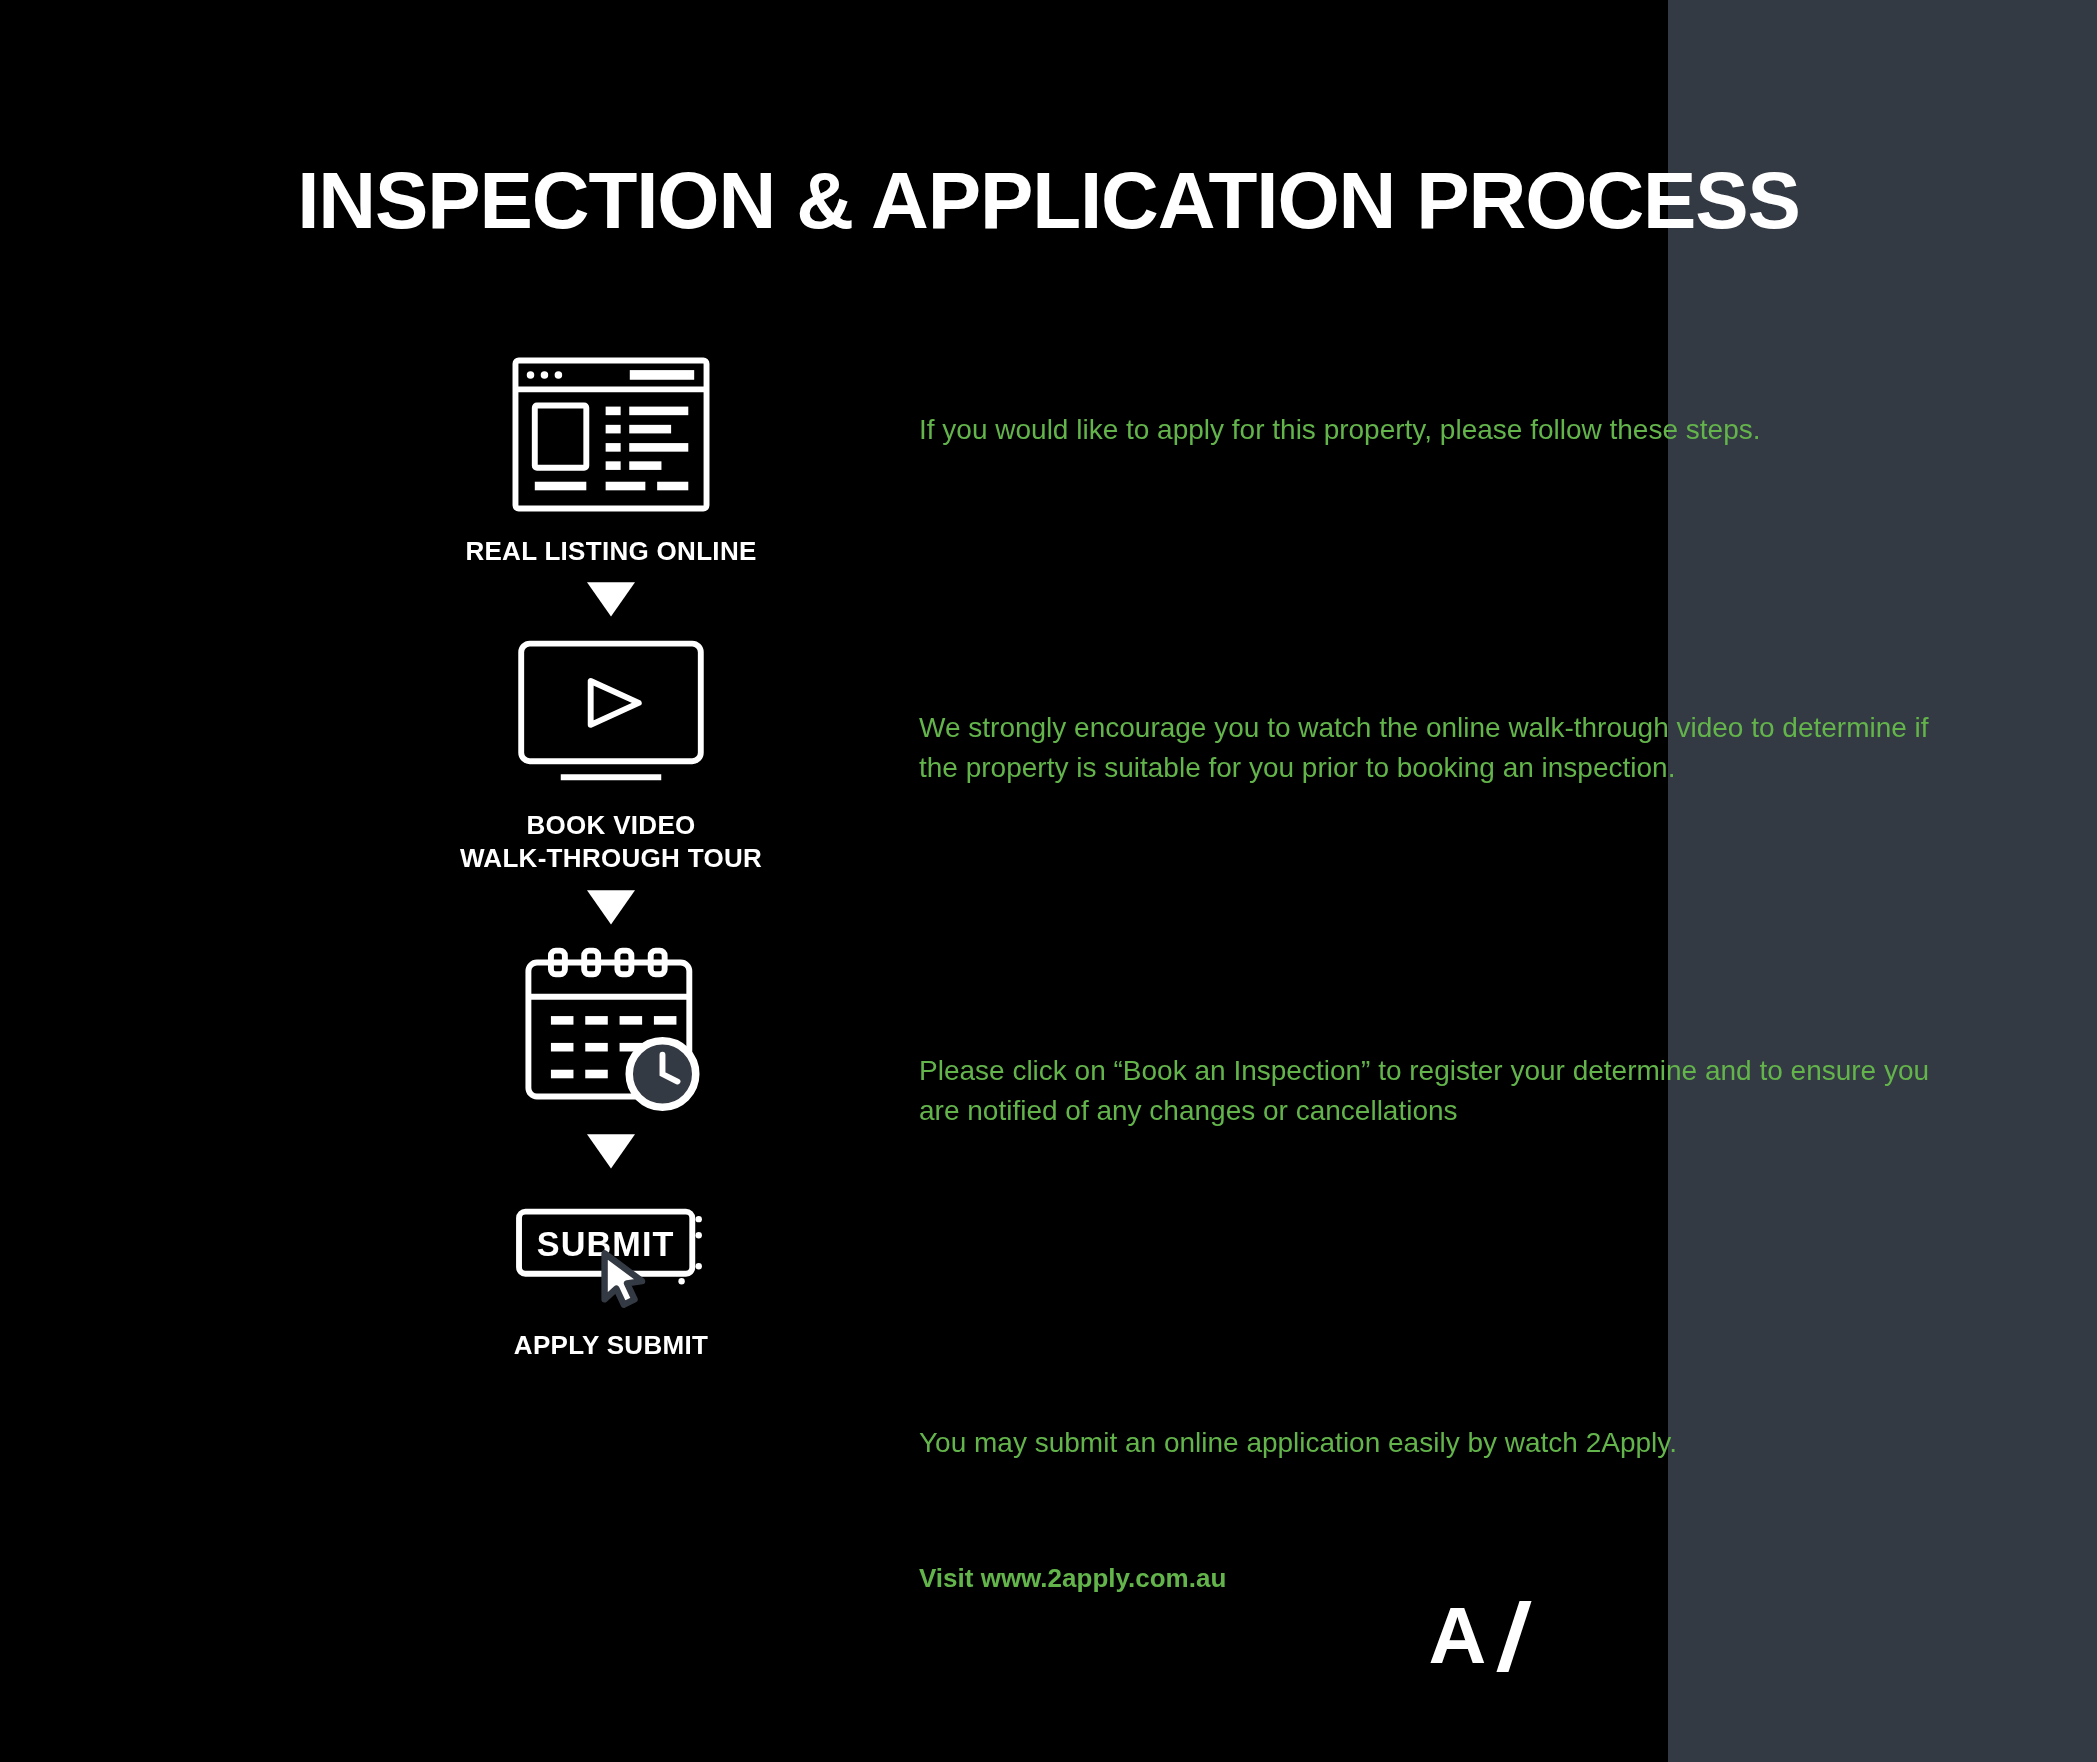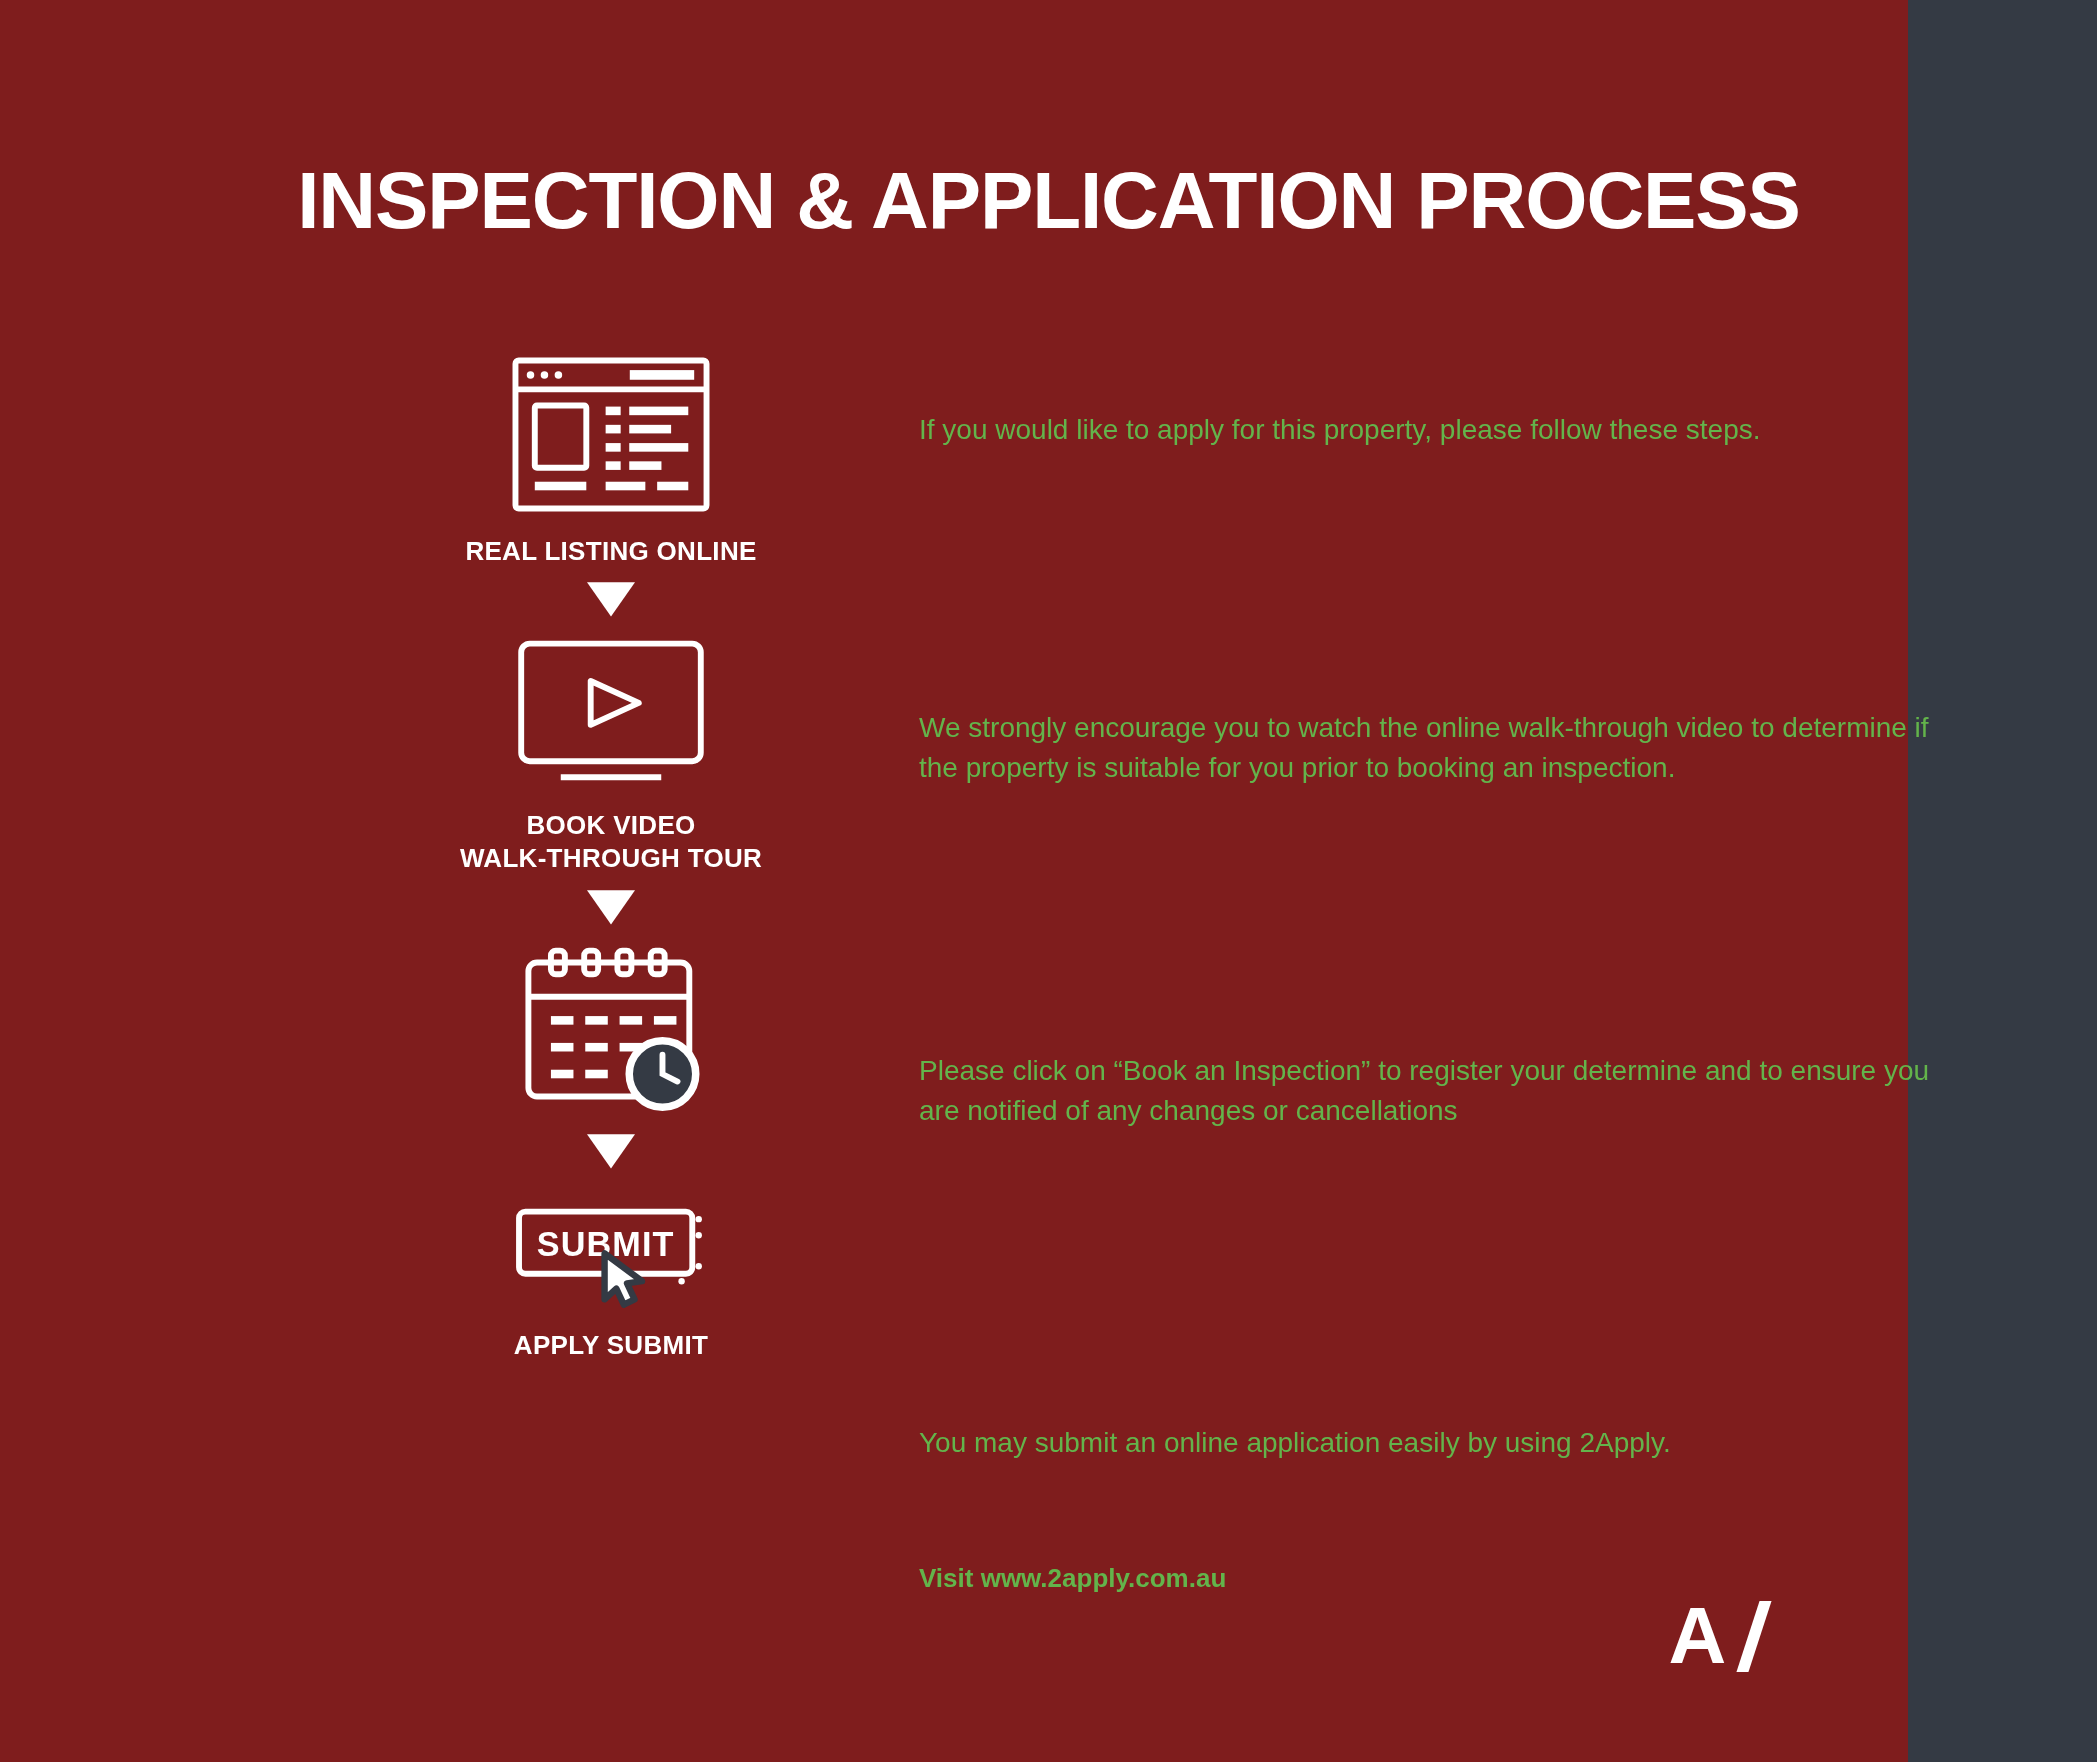--- a/index.html
+++ b/index.html
@@ -10,23 +10,23 @@
   body {
     width: 2097px;
     height: 1762px;
     font-family: "Liberation Sans", sans-serif;
     color: #ffffff;
     overflow: hidden;
     position: relative;
   }
   .page {
     position: relative;
-    width: 1908px;
+    width: 1668px;
     height: 1762px;
-    background: #7f1d1d;
+    background: #000000;
   }
   .title {
     position: absolute;
     top: 155px;
     left: 0;
     width: 2097px;
     text-align: center;
     font-size: 80px;
     font-weight: bold;
     letter-spacing: -1.1px;
@@ -222,21 +222,21 @@
         </svg>
       </span>
       <div class="step-label">APPLY SUBMIT</div>
     </div>
 
   </div>
 
   <div class="copy" id="copy1">If you would like to apply for this property, please follow these steps.</div>
   <div class="copy" id="copy2">We strongly encourage you to watch the online walk-through video to determine if the property is suitable for you prior to booking an inspection.</div>
   <div class="copy" id="copy3">Please click on “Book an Inspection” to register your determine and to ensure you are notified of any changes or cancellations</div>
-  <div class="copy" id="copy4">You may submit an online application easily by using 2Apply.</div>
+  <div class="copy" id="copy4">You may submit an online application easily by watch 2Apply.</div>
 
   <div class="visit">Visit www.2apply.com.au</div>
 
   <div class="logo">
     <span>A</span>
     <span class="slash"></span>
   </div>
 
 </div>
 

